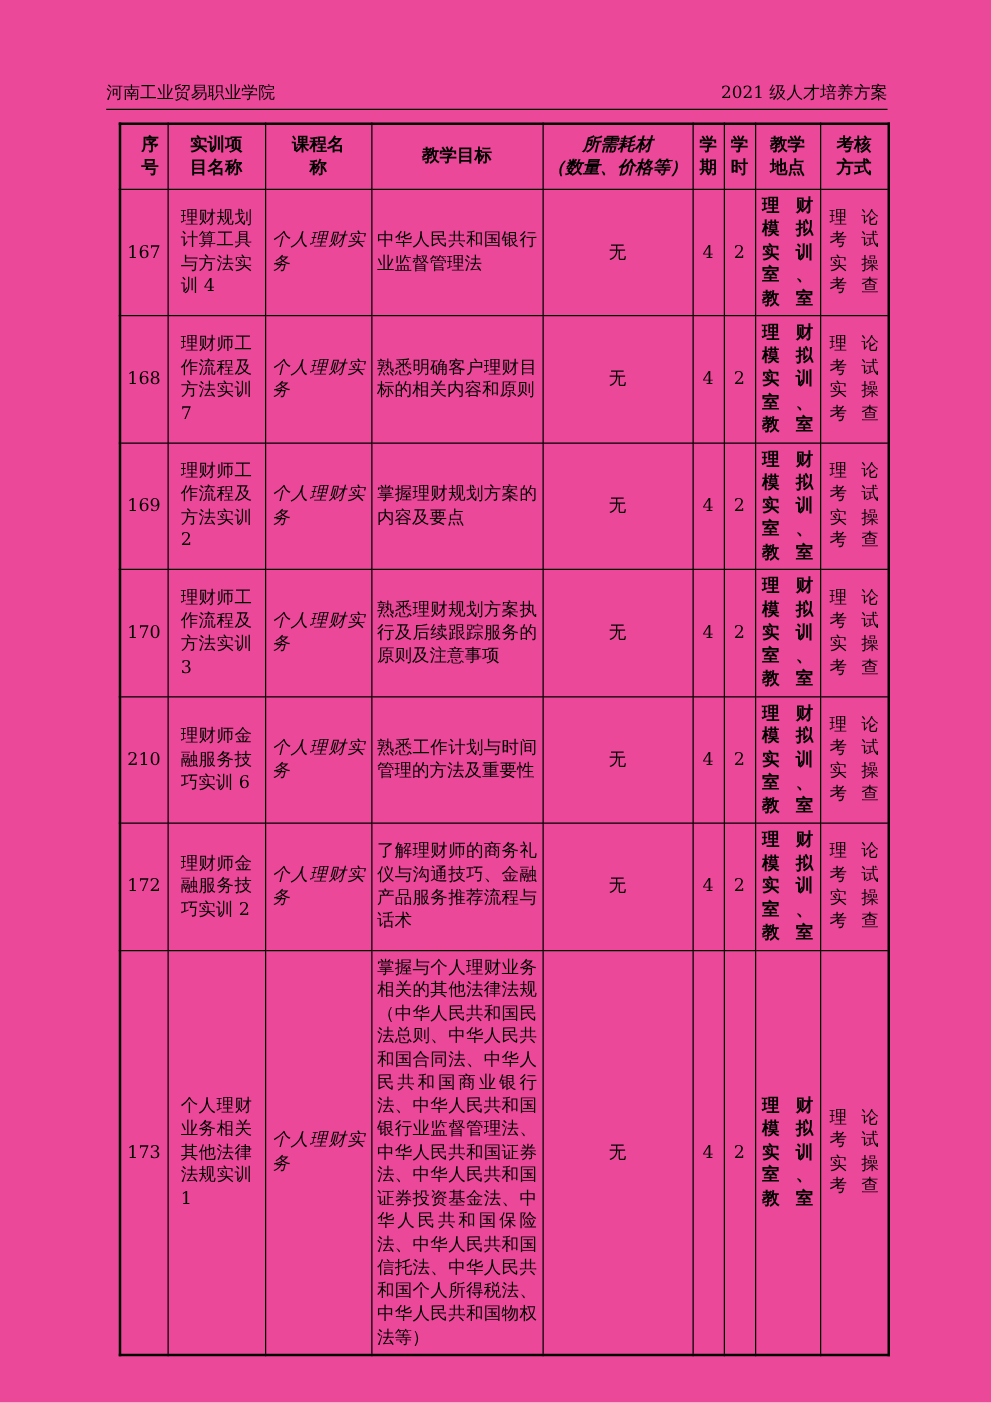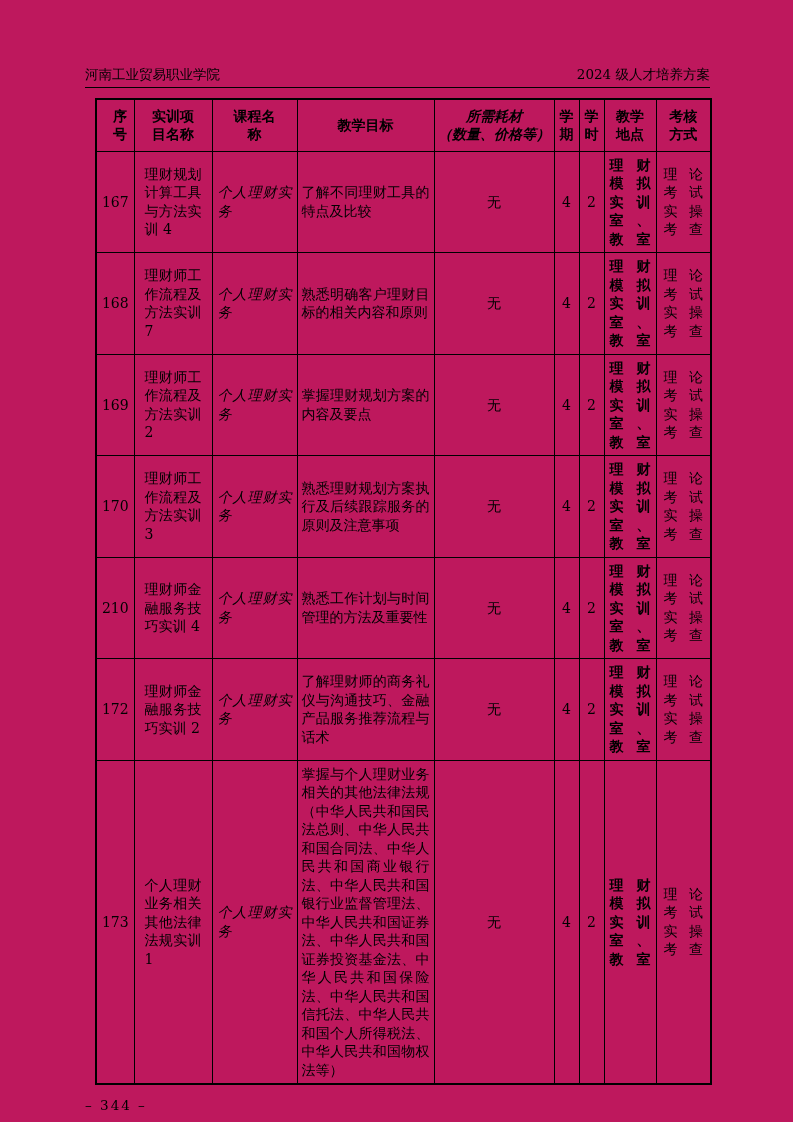--- a/index.html
+++ b/index.html
@@ -6,21 +6,21 @@
   html, body { background: #ffffff; }
   body {
     width: 793px; height: 1122px;
     font-family: "DejaVu Serif", "Liberation Serif", serif;
     color: #000000;
     position: relative;
   }
   .page {
     width: 793px; height: 1122px;
     padding: 66px 83px 0 85px;
-    background: #be185d;
+    background: #ec4899;
     overflow: hidden;
   }
   .doc-header {
     width: 625px;
     display: flex;
     justify-content: space-between;
     align-items: flex-end;
     font-size: 13.5px;
     line-height: 17px;
     padding-bottom: 4px;
@@ -83,21 +83,21 @@
     letter-spacing: 2px;
   }
 </style>
 </head>
 <body>
 
 <div class="page">
 
   <div class="doc-header">
     <span>河南工业贸易职业学院</span>
-    <span>2024 级人才培养方案</span>
+    <span>2021 级人才培养方案</span>
   </div>
   <div class="header-rule"></div>
 
   <table class="schedule">
     <colgroup>
       <col style="width:38px">
         <col style="width:78px">
         <col style="width:85px">
       <col style="width:137px">
         <col style="width:120px">
@@ -118,21 +118,21 @@
         <th class="h-hours">学时</th>
         <th class="h-location">教学地点</th>
         <th class="h-assessment">考核方式</th>
       </tr>
     </thead>
     <tbody>
       <tr class="r-167">
         <td class="c-no">167</td>
         <td class="c-project">理财规划计算工具与方法实训 4</td>
         <td class="c-course">个人理财实务</td>
-        <td class="c-objective">了解不同理财工具的特点及比较</td>
+        <td class="c-objective">中华人民共和国银行业监督管理法</td>
         <td class="c-materials">无</td>
         <td class="c-sem">4</td>
         <td class="c-hours">2</td>
         <td class="c-location">理财模拟实训室、教室</td>
         <td class="c-assessment">理论考试实操考查</td>
       </tr>
       <tr class="r-168">
         <td class="c-no">168</td>
         <td class="c-project">理财师工作流程及方法实训 7</td>
         <td class="c-course">个人理财实务</td>
@@ -160,21 +160,21 @@
         <td class="c-course">个人理财实务</td>
         <td class="c-objective">熟悉理财规划方案执行及后续跟踪服务的原则及注意事项</td>
         <td class="c-materials">无</td>
         <td class="c-sem">4</td>
         <td class="c-hours">2</td>
         <td class="c-location">理财模拟实训室、教室</td>
         <td class="c-assessment">理论考试实操考查</td>
       </tr>
       <tr class="r-171">
         <td class="c-no">210</td>
-        <td class="c-project">理财师金融服务技巧实训 4</td>
+        <td class="c-project">理财师金融服务技巧实训 6</td>
         <td class="c-course">个人理财实务</td>
         <td class="c-objective">熟悉工作计划与时间管理的方法及重要性</td>
         <td class="c-materials">无</td>
         <td class="c-sem">4</td>
         <td class="c-hours">2</td>
         <td class="c-location">理财模拟实训室、教室</td>
         <td class="c-assessment">理论考试实操考查</td>
       </tr>
       <tr class="r-172">
         <td class="c-no">172</td>
@@ -194,15 +194,14 @@
         <td class="c-objective">掌握与个人理财业务相关的其他法律法规（中华人民共和国民法总则、中华人民共和国合同法、中华人民共和国商业银行法、中华人民共和国银行业监督管理法、中华人民共和国证券法、中华人民共和国证券投资基金法、中华人民共和国保险法、中华人民共和国信托法、中华人民共和国个人所得税法、中华人民共和国物权法等）</td>
         <td class="c-materials">无</td>
         <td class="c-sem">4</td>
         <td class="c-hours">2</td>
         <td class="c-location">理财模拟实训室、教室</td>
         <td class="c-assessment">理论考试实操考查</td>
       </tr>
     </tbody>
   </table>
 
-  <div class="doc-footer">– 344 –</div>
 
 </div>
 
 </body></html>

